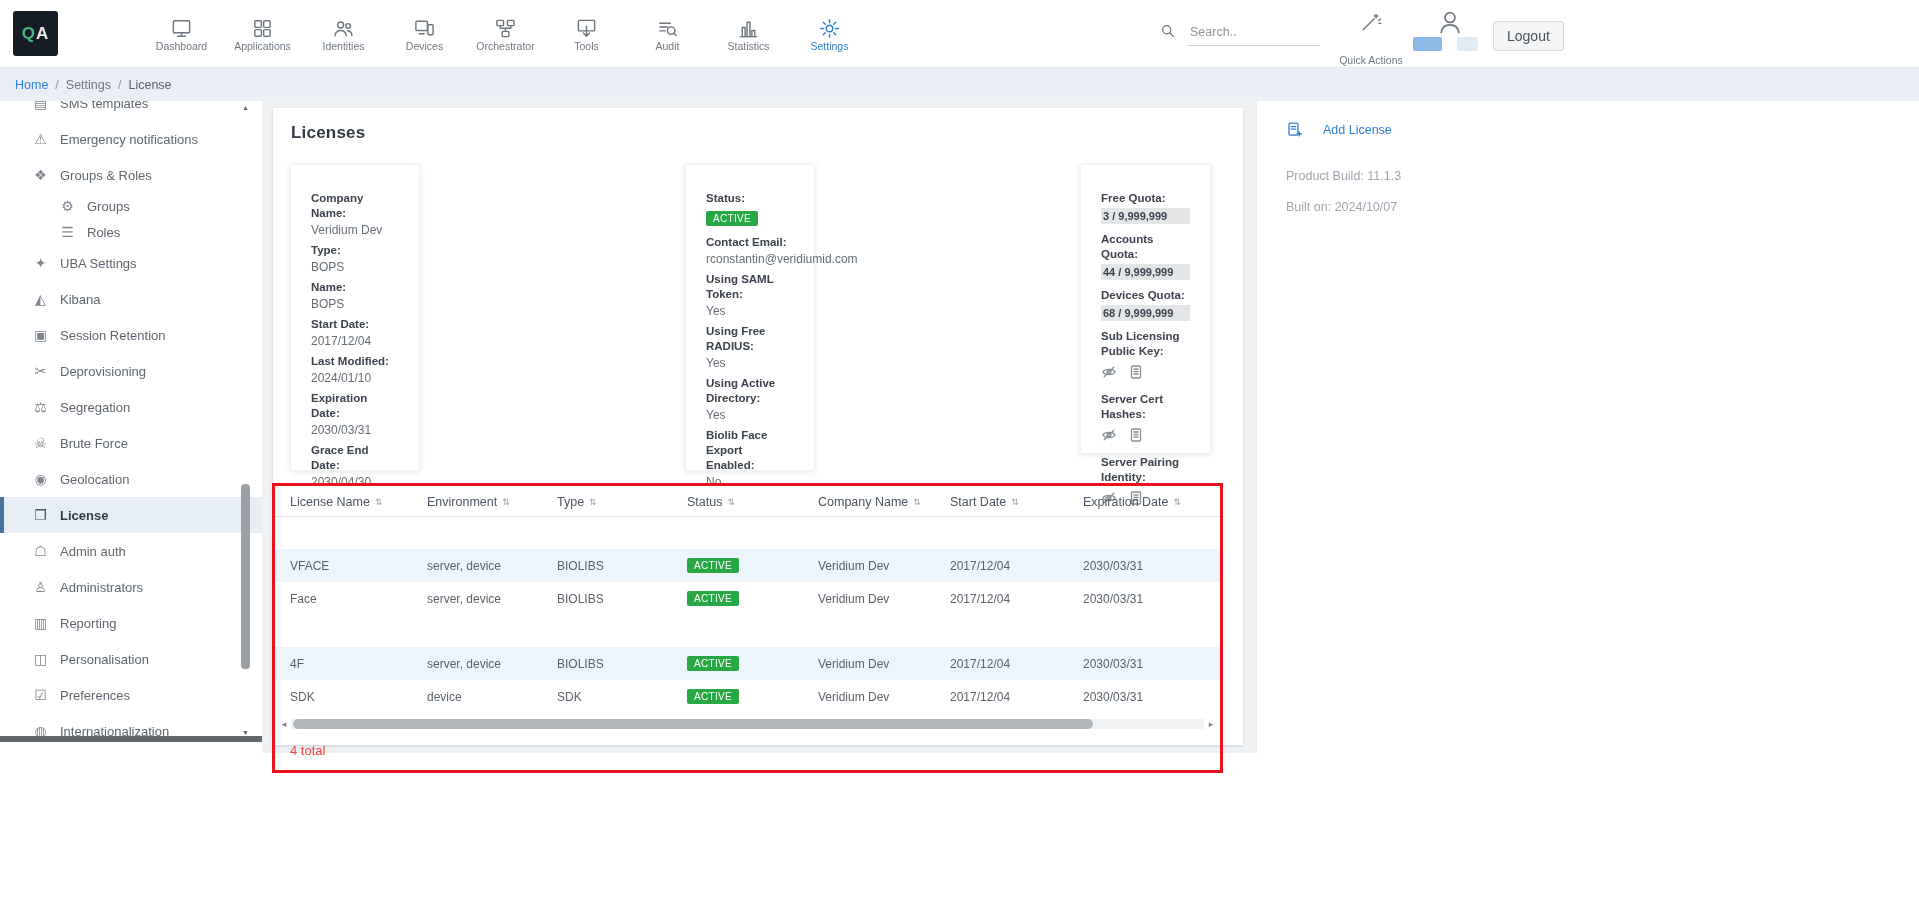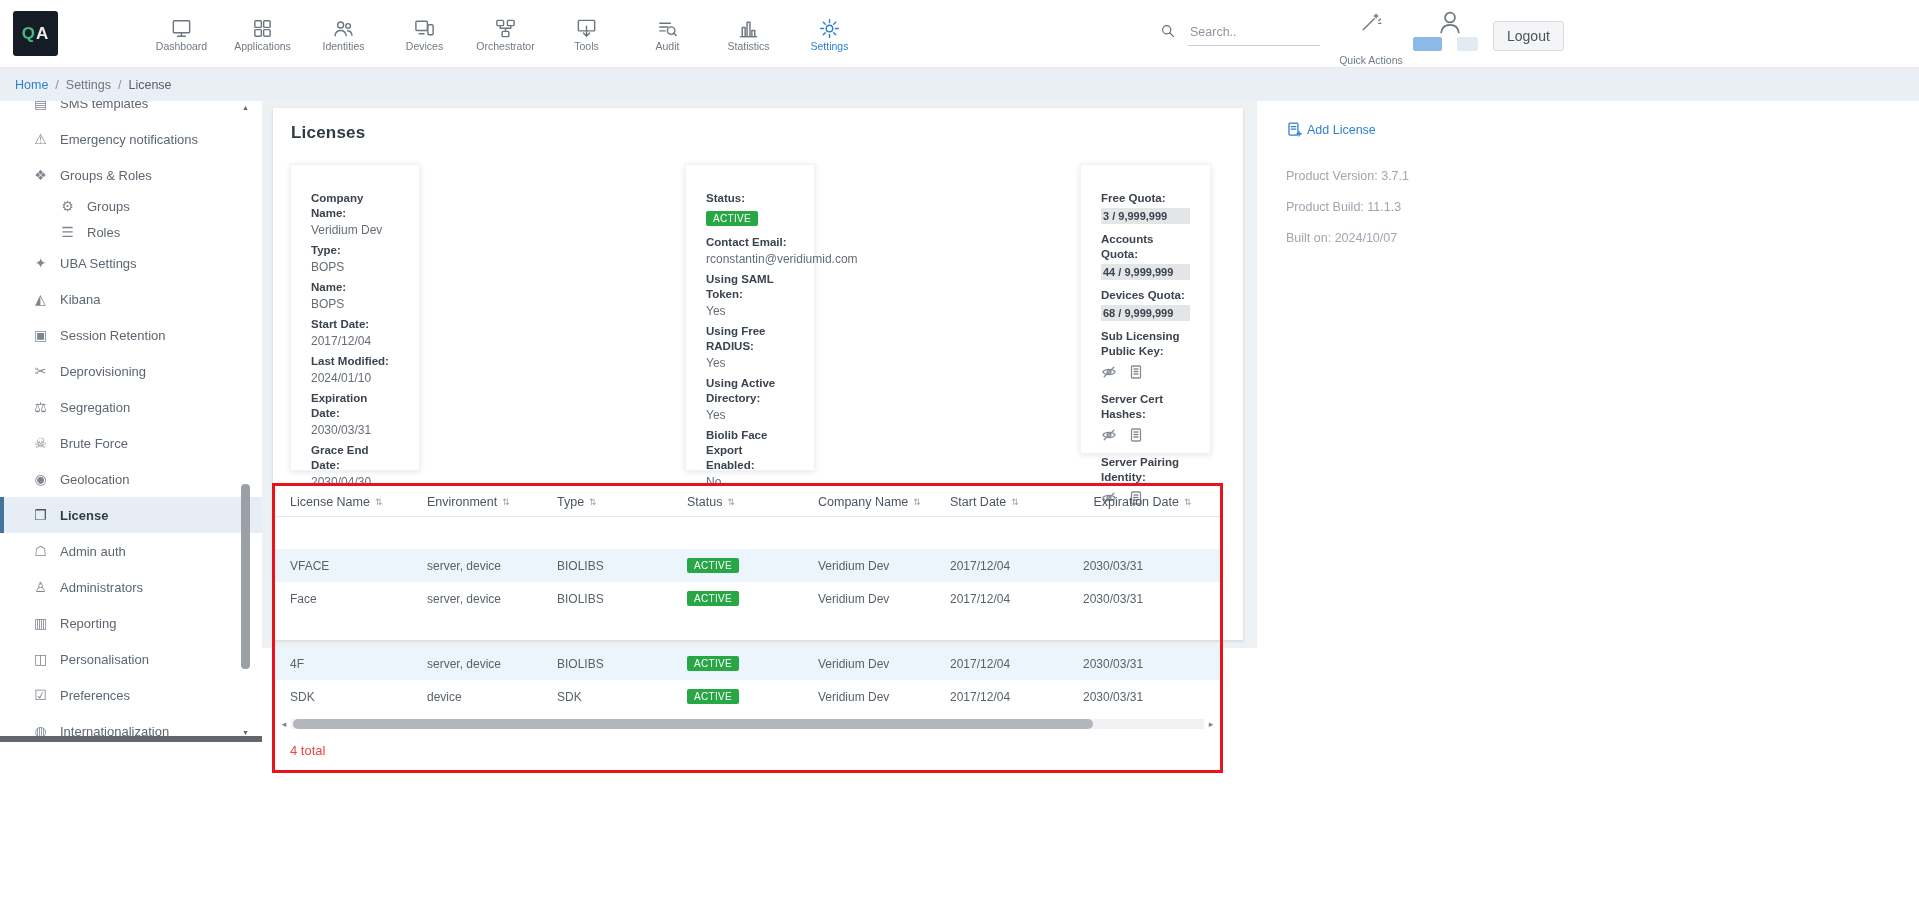--- a/index.html
+++ b/index.html
@@ -57,21 +57,21 @@
   .side-item.active .s-label { font-weight:700; }
   .side-item.active .s-icon { color:#4a5560; }
   .v-scrollbar { position:absolute; right:11px; top:3px; width:11px; height:632px; }
   .v-arrow { position:absolute; left:0; width:11px; font-size:7px; color:#5f6368; text-align:center; cursor:pointer; }
   .v-arrow.up { top:0; } .v-arrow.down { bottom:0; }
   .v-thumb { position:absolute; left:1px; top:380px; width:9px; height:185px; background:#9aa0a6; border-radius:4px; cursor:grab; }
   .sidebar-hscroll { position:absolute; left:0; bottom:0; width:262px; height:6px; background:#63676c; }
 
   .center-col { flex:none; width:995px; background:#fff; }
   .panel-wrap { background:#edf1f4; padding:7px 14px 8px 11px; }
-  .main-panel { background:#fff; height:532px; box-shadow:0 1px 3px rgba(0,0,0,.13); position:relative; }
+  .main-panel { background:#fff; height:637px; box-shadow:0 1px 3px rgba(0,0,0,.13); position:relative; }
   .page-title { font-size:17px; font-weight:700; color:#313945; padding:15px 0 0 18px; letter-spacing:.2px; }
 
   .cards { display:flex; justify-content:space-between; align-items:flex-start; margin:21px 32px 0 17px; }
   .card { width:270px; background:#fff; border:1px solid #f0f2f4; box-shadow:0 1px 6px rgba(0,0,0,.1); padding:26px 20px 20px 20px; }
   .card.c1, .card.c2 { height:307px; }
   .card.c3 { height:290px; }
   .fgroup { margin-bottom:6px; }
   .flabel { font-size:11.5px; font-weight:700; color:#3b434e; line-height:15px; margin-bottom:2px; }
   .fvalue { font-size:12px; color:#656d77; line-height:14px; margin-bottom:4px; }
   .badge { display:inline-block; background:#28a745; color:#fff; font-size:10px; font-weight:400;
@@ -83,30 +83,30 @@
   .key-icons { display:flex; gap:11px; margin-top:5px; }
   .key-icons svg { width:16px; height:16px; stroke:#878e96; fill:none; stroke-width:1.3; stroke-linecap:round; cursor:pointer; }
 
   
   .annotation { position:relative; margin:12px 0 0 -1px; width:951px; border:3px solid #e8131d; padding:1px 0 12px 0; background:transparent; }
   .t-head { display:flex; height:30px; align-items:center; border-bottom:1px solid #e3e7eb; padding-left:15px; }
   .th { font-size:12.5px; color:#4c5562; display:flex; align-items:center; cursor:pointer; }
   .sort { font-size:9px; color:#9aa1a9; margin-left:5px; }
   .t-row { display:flex; height:33px; align-items:center; padding-left:15px; font-size:12px; color:#59626c; cursor:pointer; }
   .t-row.alt { background:#ecf5fc;margin-top:32px; }
-  .c0{width:137px;} .c1{width:130px;} .c2{width:130px;} .c3{width:131px;} .c4{width:132px;} .c5{width:133px;} .c6{width:119px;justify-content:center;}
+  .c0{width:137px;} .c1{width:130px;} .c2{width:130px;} .c3{width:131px;} .c4{width:132px;} .c5{width:133px;} .c6{width:119px;}
   .hscroll { display:flex; align-items:center; margin:5px 4px 0 4px; height:12px; }
   .hs-arrow { font-size:9px; color:#777f88; width:10px; text-align:center; cursor:pointer; }
   .hs-track { flex:1; height:10px; background:#f1f2f3; position:relative; margin:0 2px; }
   .hs-thumb { position:absolute; left:2px; top:0; width:800px; height:10px; background:#b3b6ba; border-radius:5px; cursor:grab; }
   .total { font-size:13px; color:#ef4444; margin:13px 0 0 15px; }
 
   
   .right-col { flex:1; background:#fff; padding:20px 0 0 29px; }
-  .add-license { display:inline-flex; align-items:center; gap:4px; color:#2e7fd4; font-size:12.5px; cursor:pointer; }
+  .add-license { display:inline-flex; align-items:center; gap:20px; color:#2e7fd4; font-size:12.5px; cursor:pointer; }
   .add-license svg { width:17px; height:17px; stroke:#2e7fd4; fill:none; stroke-width:1.5; stroke-linecap:round; }
   .product-info { margin-top:27px; }
   .pline { font-size:12.5px; color:#9ea6b0; margin-bottom:17px; }
 </style>
 </head>
 <body>
 
 <div class="screen">
 
   <header class="topnav">
@@ -531,20 +531,19 @@
     <aside class="right-col">
       <div class="add-license">
         <svg viewBox="0 0 20 20">
             <rect x="3.5" y="2.5" width="10.5" height="14" rx="1.2"></rect>
             <path d="M6 6.5h5.5M6 9.5h5.5"></path>
             <path d="M15.5 12.5v5M13 15h5"></path>
           </svg>
         <span>Add License</span>
       </div>
       <div class="product-info">
-        <div class="pline">Product Version: 3.7.1</div>
         <div class="pline">Product Build: 11.1.3</div>
         <div class="pline">Built on: 2024/10/07</div>
       </div>
     </aside>
 
   </div>
 </div>
 
 </body></html>

